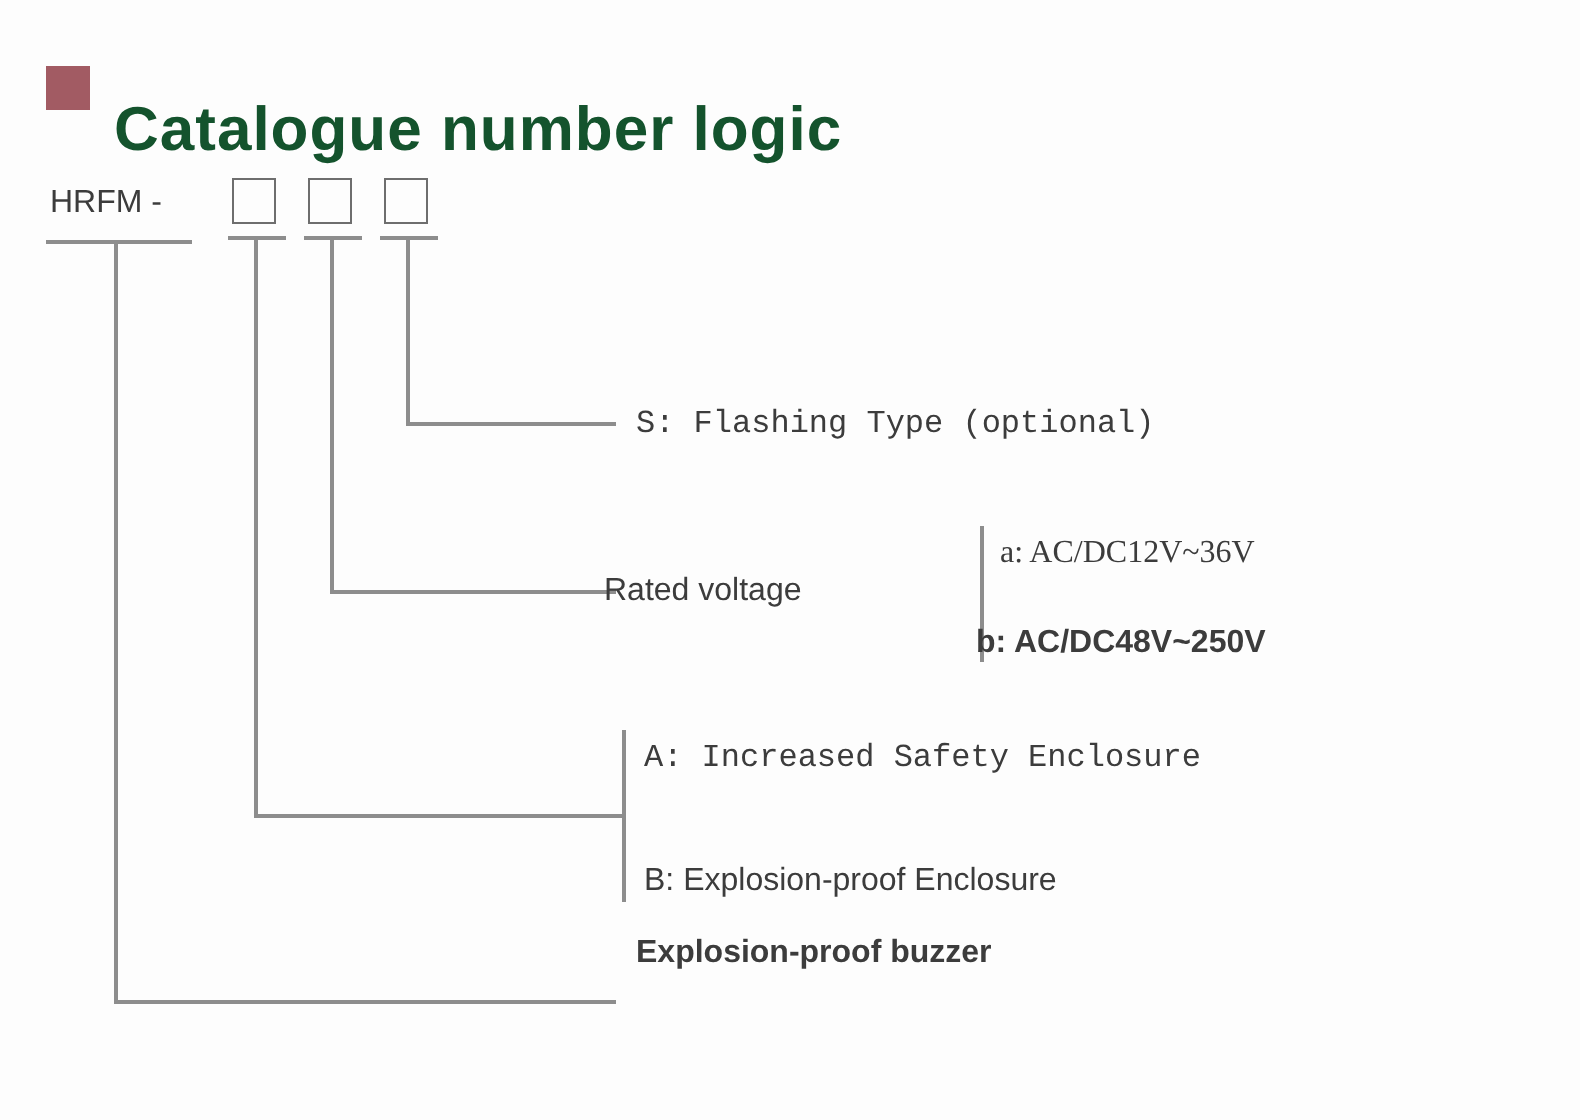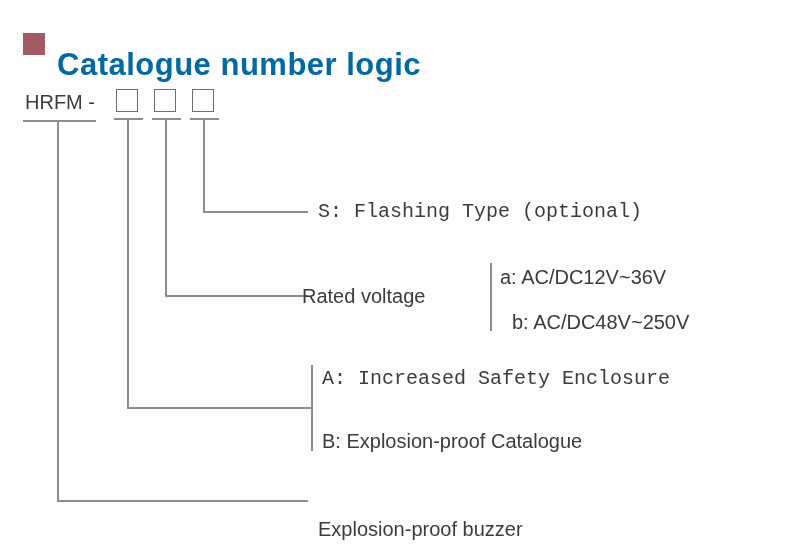--- a/index.html
+++ b/index.html
@@ -25,40 +25,40 @@
     background: #a25b63;
   }
   .title {
     position: absolute;
     left: 57px;
     top: 27px;
     height: 34px;
     line-height: 34px;
     font-size: 31px;
     font-weight: 700;
-    color: #0369a1;
+    color: #14532d;
     letter-spacing: 0.5px;
     white-space: nowrap;
   }
   .label {
     position: absolute;
     height: 30px;
     line-height: 30px;
-    font-size: 20px;
+    font-size: 16px;
     color: #3c3c3c;
     white-space: nowrap;
   }
   .code-prefix { left: 25px; top: 87px; }
   .lbl-flashing { left: 318px; top: 197px; font-family: Liberation Mono, monospace; }
   .lbl-voltage  { left: 302px; top: 281px; }
-  .lbl-volt-a   { left: 500px; top: 262px; }
-  .lbl-volt-b   { left: 512px; top: 307px; }
+  .lbl-volt-a   { left: 500px; top: 262px; font-family: Liberation Serif, serif; }
+  .lbl-volt-b   { left: 488px; top: 307px; font-weight: bold; }
   .lbl-enc-a    { left: 322px; top: 364px; font-family: Liberation Mono, monospace; }
   .lbl-enc-b    { left: 322px; top: 426px; }
-  .lbl-buzzer   { left: 318px; top: 514px; }
+  .lbl-buzzer   { left: 318px; top: 462px; font-weight: bold; }
 
   .code-box {
     position: absolute;
     top: 89px;
     width: 20px;
     height: 21px;
     border: 1.5px solid #6e6e6e;
     background: #fdfdfd;
   }
   .box-1 { left: 116px; }
@@ -117,16 +117,16 @@
   <div class="line lead-buzzer"></div>
 
   <div class="line bracket-enclosure"></div>
   <div class="line bracket-voltage"></div>
 
   <div class="label lbl-flashing">S: Flashing Type (optional)</div>
   <div class="label lbl-voltage">Rated voltage</div>
   <div class="label lbl-volt-a">a: AC/DC12V~36V</div>
   <div class="label lbl-volt-b">b: AC/DC48V~250V</div>
   <div class="label lbl-enc-a">A: Increased Safety Enclosure</div>
-  <div class="label lbl-enc-b">B: Explosion-proof Catalogue</div>
+  <div class="label lbl-enc-b">B: Explosion-proof Enclosure</div>
   <div class="label lbl-buzzer">Explosion-proof buzzer</div>
 
 </div>
 
 </body></html>

